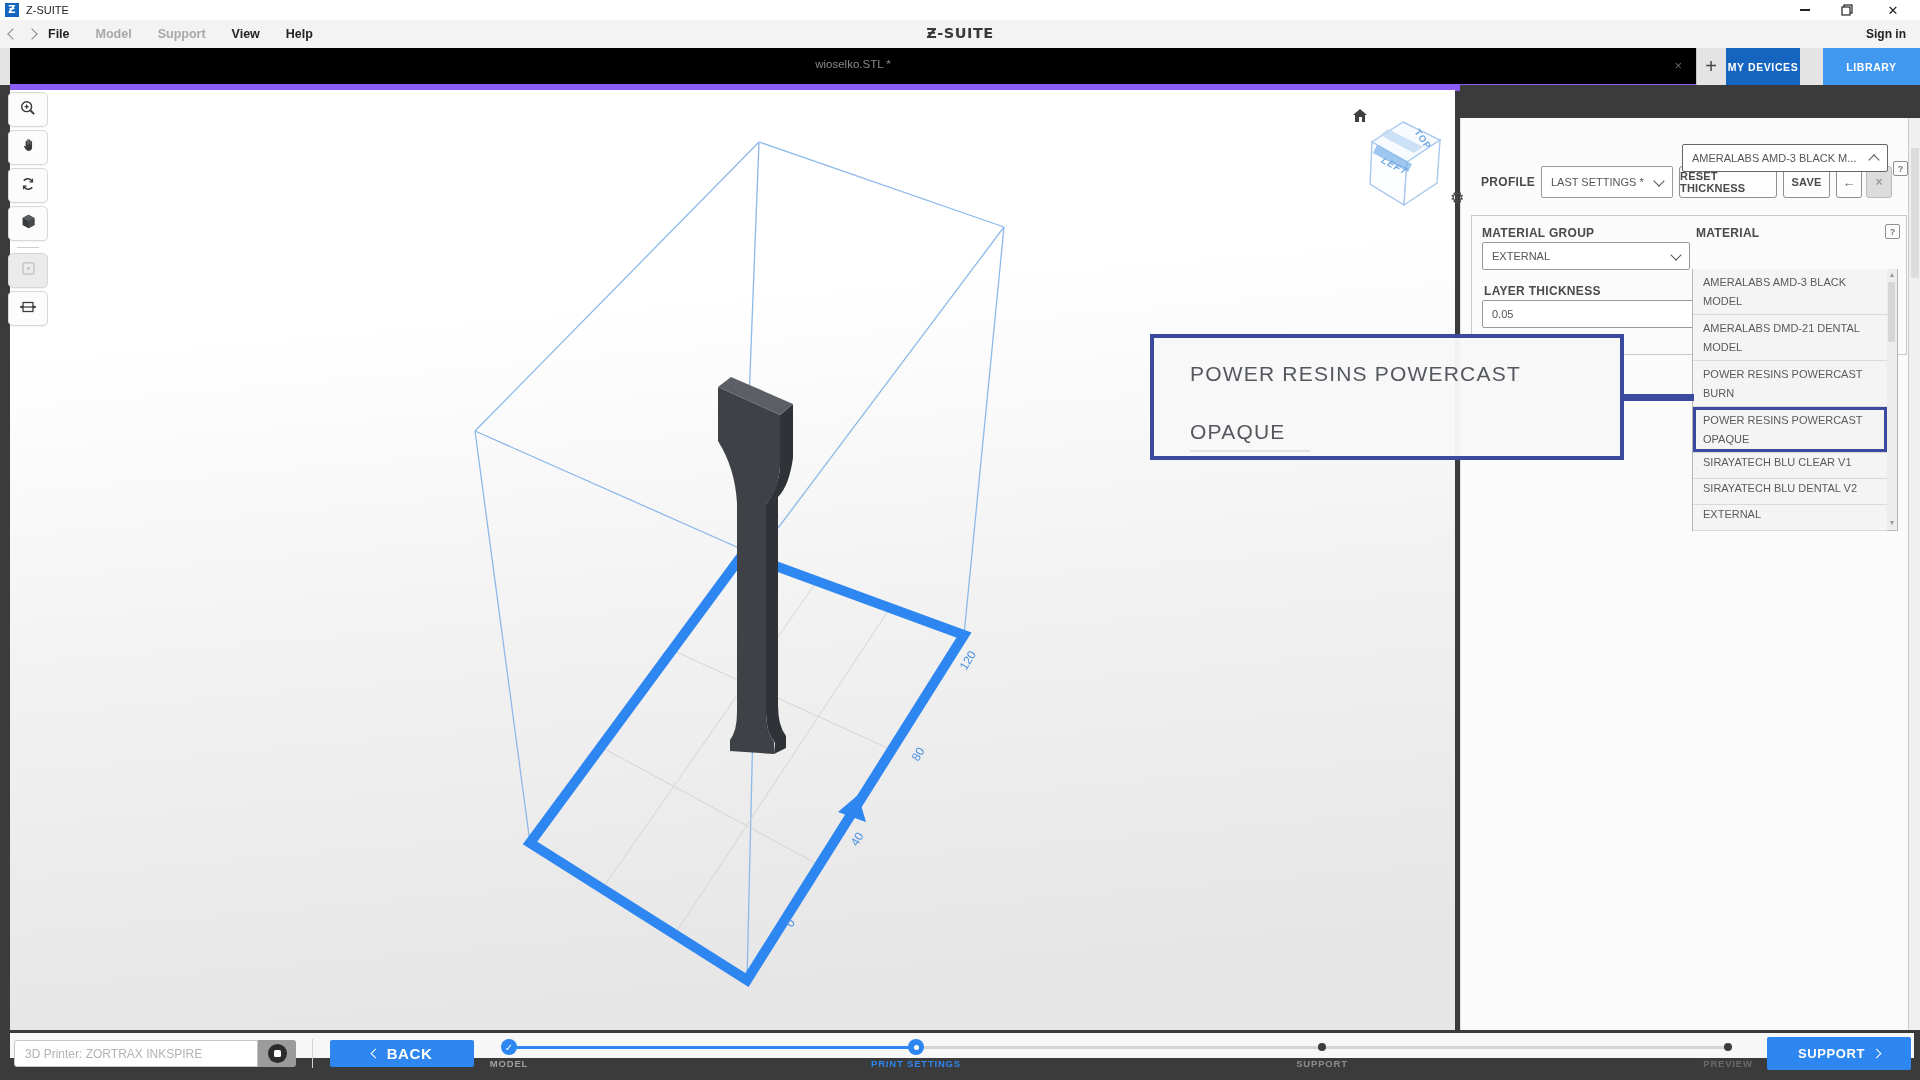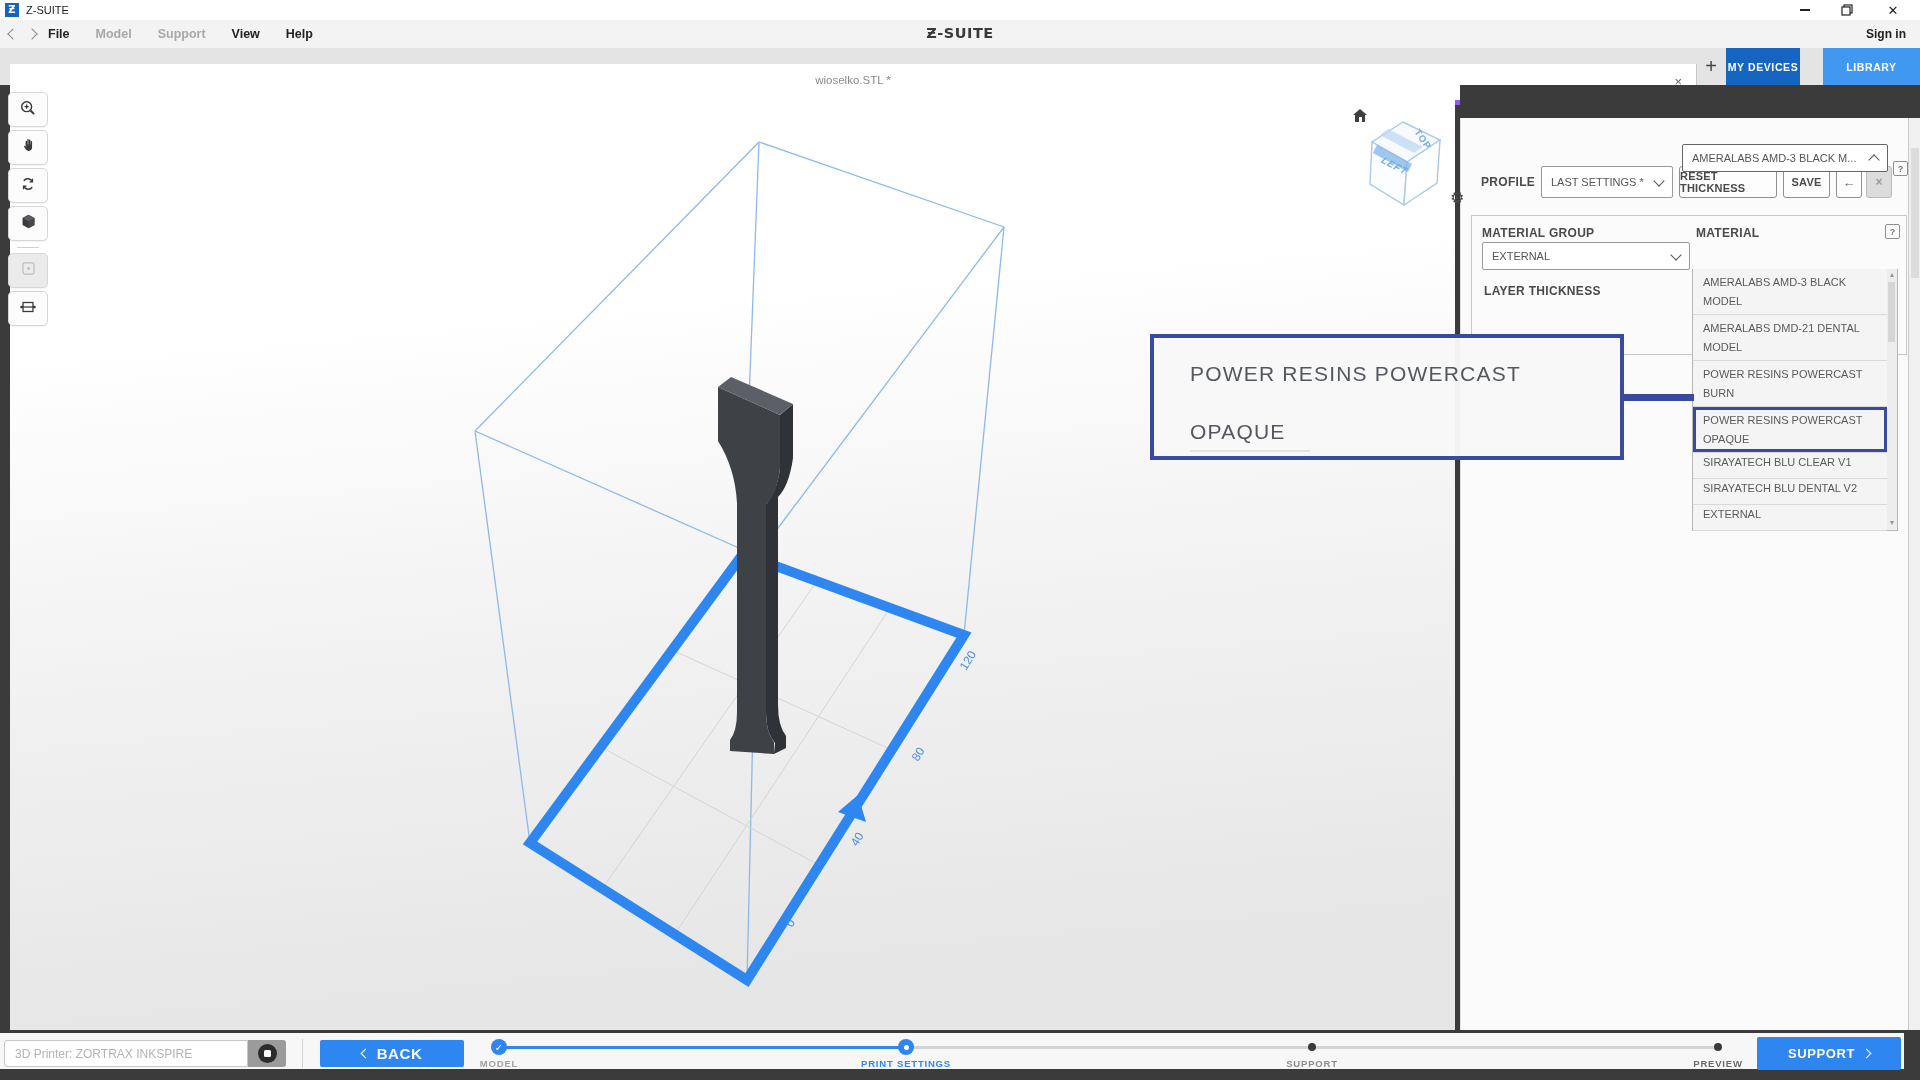--- a/index.html
+++ b/index.html
@@ -22,22 +22,22 @@
   .car.dark{border-color:#555}.car.white{border-color:#fff}
   #nav-back{left:9px;top:10px}#nav-fwd{left:28px;top:10px}
   #menu-items{left:48px;top:0;height:28px;display:flex;align-items:center;gap:26px}
   .menu-item{font-size:12.5px;font-weight:bold;color:#222;cursor:default}
   .menu-item.disabled{color:#a8a8a8;font-weight:bold}
   #brand{left:50%;top:5px;transform:translateX(-50%);font-size:14.5px;font-weight:bold;color:#3a3a3a;
          font-family:"DejaVu Sans","Liberation Sans",sans-serif;letter-spacing:.5px}
   #sign-in{right:14px;top:7px;font-size:12px;font-weight:bold;color:#222}
   
   #tabbar{left:0;top:48px;width:1920px;height:37px;background:#e4e4e4}
-  #file-tab{left:10px;top:16px;width:1686px;height:36px;background:#ffffff;border-right:1px solid #c6c6c6;
-            border-bottom:5px solid #8b5cf6}
+  #file-tab{left:10px;top:0;width:1686px;height:36px;background:#000000;border-right:1px solid #c6c6c6;
+            border-bottom:7px solid #8b5cf6}
   #file-tab-label{left:0;right:0;top:10px;text-align:center;font-size:11.5px;color:#8a8a8a}
   #file-tab-close{right:14px;top:9px;font-size:13px;color:#666;line-height:18px}
   #tab-add{left:1698px;top:0;width:26px;height:36px;font-size:20px;color:#444;display:flex;align-items:center;justify-content:center;font-weight:300}
   .tab-btn{top:0;height:37px;color:#fff;font-size:10.5px;font-weight:bold;letter-spacing:.6px;
            display:flex;align-items:center;justify-content:center}
   #tab-mydevices{left:1726px;width:74px}
   #tab-library{left:1823px;width:97px}
   
   #viewport{left:10px;top:90px;width:1445px;height:940px;
             background:linear-gradient(175deg,#ffffff 25%,#f2f2f2 55%,#e6e6e6 90%)}
@@ -100,21 +100,21 @@
   #list-scroll .thumb{position:absolute;left:2px;top:13px;width:7px;height:60px;background:#d6d6d6}
   
   #magnifier{left:1150px;top:334px;width:474px;height:126px;background:rgba(248,248,249,.97);
              border:4px solid #3a4a9e;box-sizing:border-box;z-index:50}
   .mag-line{left:36px;font-size:21px;color:#54585e;letter-spacing:1.2px}
   #mag-line1{top:24px}
   #mag-line2{top:82px}
   #mag-underline{left:36px;top:112px;width:120px;height:2px;background:#e2e2e2}
   #connector{left:1620px;top:394px;width:74px;height:7px;background:#3a4a9e;z-index:51}
   
-  #bottombar{left:0;top:1033px;width:1904px;height:36px;background:#f7f7f7}
+  #bottombar{left:10px;top:1033px;width:1904px;height:25px;background:#f7f7f7}
   #printer-field{left:4px;top:7px;width:244px;height:27px;background:#fff;border:1px solid #c6c6c6;
                  border-radius:3px 0 0 3px;box-sizing:border-box;font-size:12px;color:#333;padding:0 10px;outline:none}
   #printer-field::placeholder{color:#b3b3b3}
   #printer-btn{left:248px;top:7px;width:38px;height:27px;background:#9b9b9b;border-radius:0 3px 3px 0;
                display:flex;align-items:center;justify-content:center}
   #printer-btn .disc{width:19px;height:19px;border-radius:50%;background:#2b2b2b;display:flex;align-items:center;justify-content:center}
   #printer-btn .sq{width:7px;height:7px;background:#fff;border-radius:1.5px}
   #bb-div{left:302px;top:6px;width:1px;height:29px;background:#d2d2d2}
   .bluebtn{background:#2e86f0;border-radius:2px;color:#fff;font-weight:bold;display:flex;align-items:center;
            justify-content:center;gap:8px;letter-spacing:.6px}
@@ -293,20 +293,23 @@
 
     <div class="abs" id="section-box">
       <div class="abs plabel" id="mg-label">MATERIAL GROUP</div>
       <div class="abs pselect" id="mg-select">
         <span>EXTERNAL</span>
           <span class="car down dark"></span>
       </div>
       <div class="abs plabel" id="mat-label">MATERIAL</div>
       <div class="abs help-badge" id="mat-help">?</div>
       <div class="abs plabel" id="lt-label">LAYER THICKNESS</div>
+      <div class="abs pselect" id="lt-input">
+        <span>0.05</span>
+      </div>
     </div>
 
     <div class="abs pselect" id="mat-combo">
       <span>AMERALABS AMD-3 BLACK M...</span>
         <span class="car up dark"></span>
     </div>
     <div class="abs" id="mat-list">
       <div class="abs" id="list-scroll">
         <div class="arr">▲</div>
         <div class="thumb"></div>

